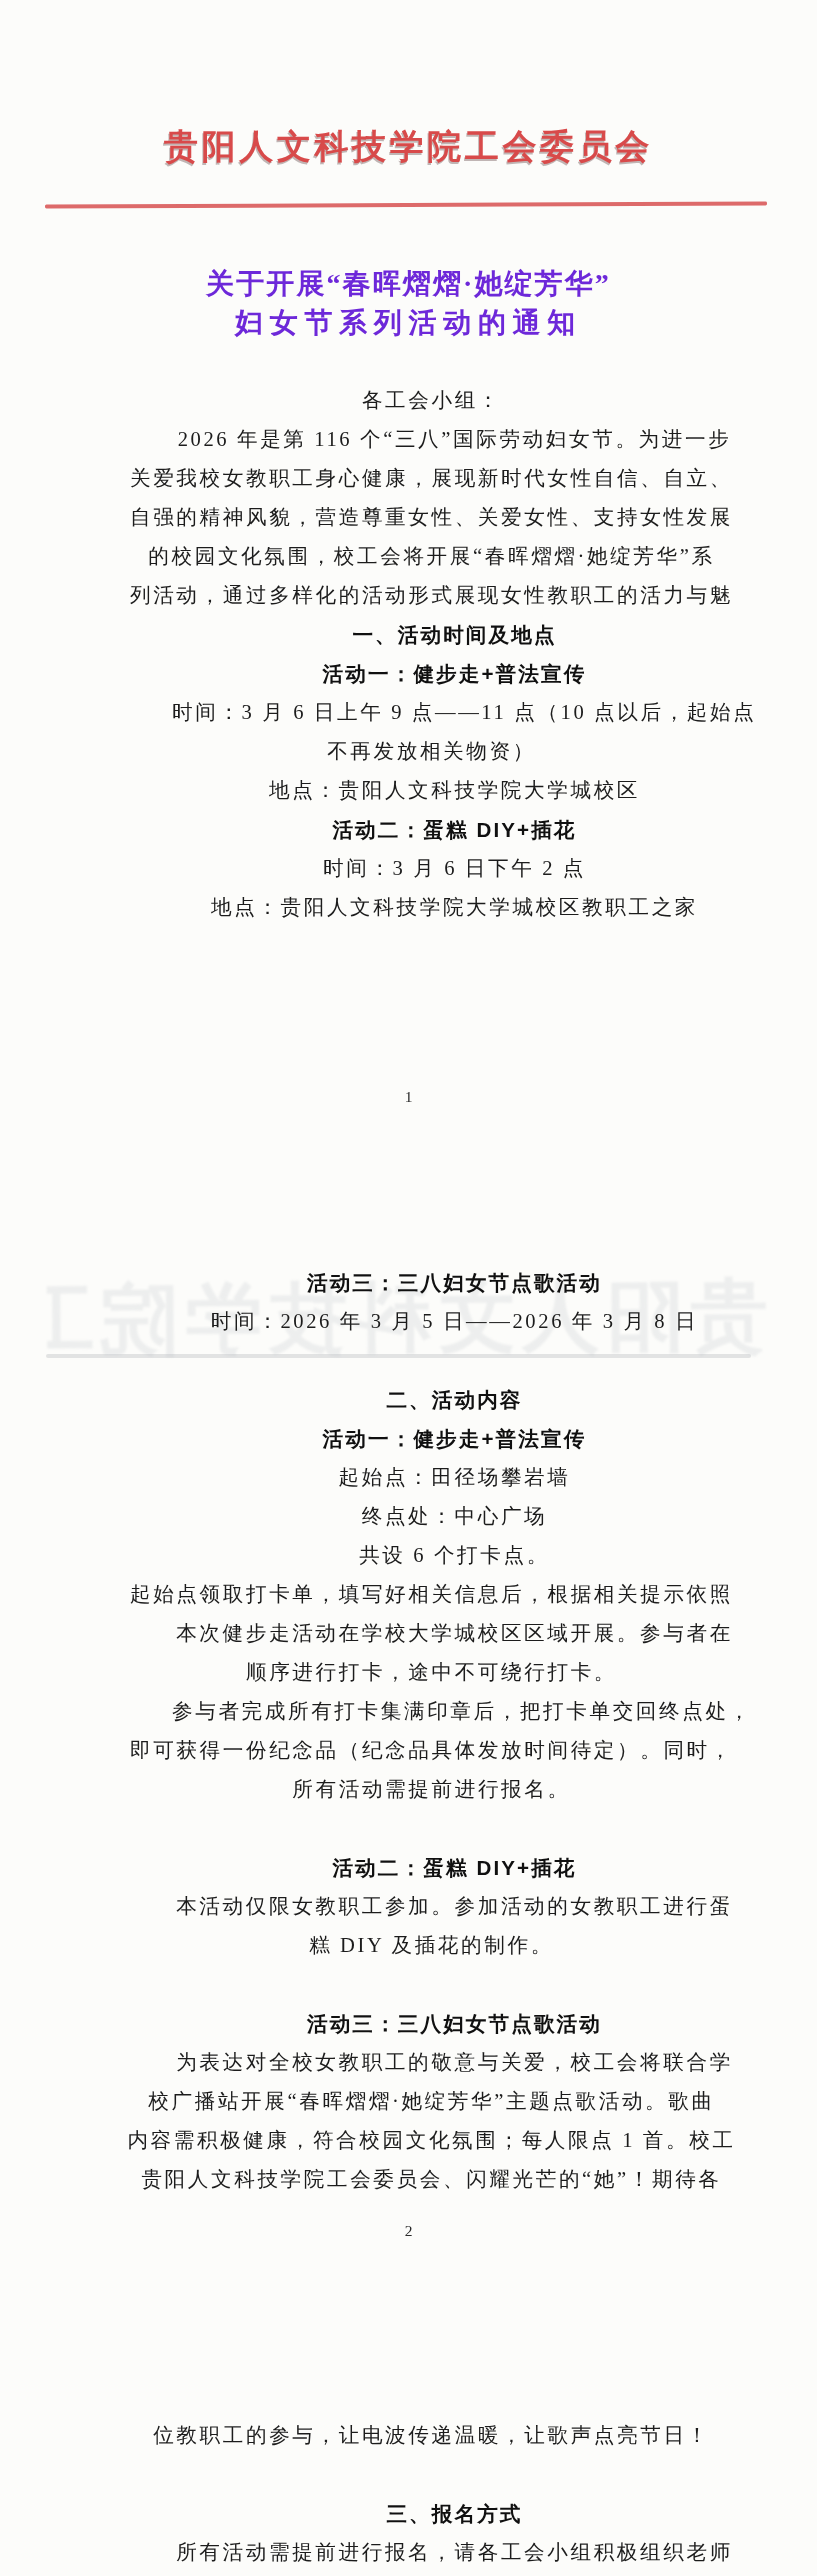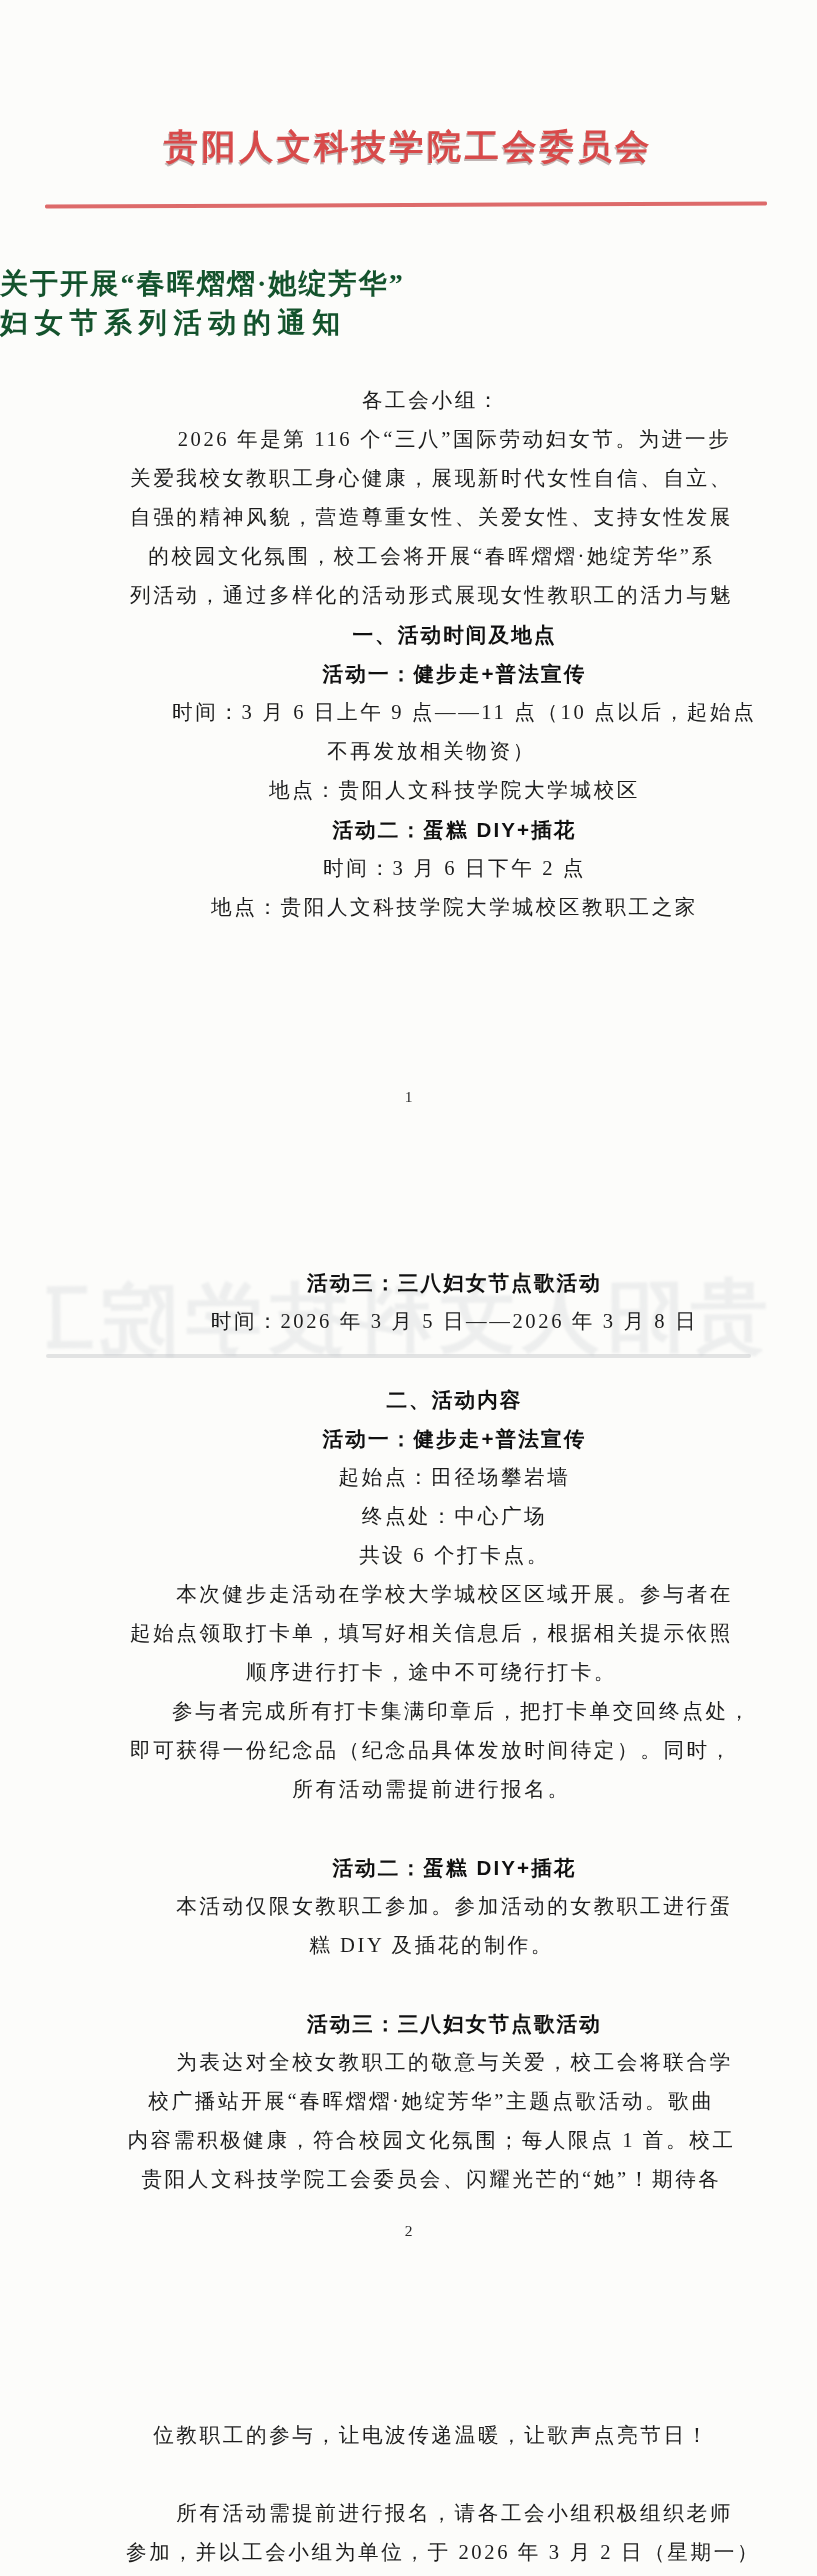--- a/index.html
+++ b/index.html
@@ -20,22 +20,22 @@
     letter-spacing:3.6px;
     font-family:"Liberation Serif","DejaVu Serif",serif;
     text-shadow:-1px 1.5px 0.5px rgba(120,95,95,.45);
     white-space:nowrap;
   }
   .red-rule{
     position:absolute;top:203px;left:45px;width:722px;height:4.1px;
     transform:rotate(-0.25deg);
     border-radius:1.5px;
   }
-  .doc-title{position:absolute;left:0;width:100%;
-    font-weight:700;color:#14532d;font-size:28px;line-height:41px;white-space:nowrap;}
+  .doc-title{position:absolute;left:0;width:100%;text-align:center;
+    font-weight:700;color:#6d28d9;font-size:28px;line-height:41px;white-space:nowrap;}
   .doc-title.l1{top:263px;letter-spacing:2.1px;}
   .doc-title.l2{top:302px;letter-spacing:6.7px;}
 
   
   .textblock{position:absolute;left:126px;width:611px;text-align:center;}
   .line{
     height:39px;line-height:39px;
     font-size:20.6px;letter-spacing:2.6px;
     white-space:nowrap;
     color:#1c1c1c;
@@ -107,40 +107,41 @@
 
   <div class="textblock" id="block-p2">
       <div class="line bold indent">活动三：三八妇女节点歌活动</div>
       <div class="line indent">时间：2026 年 3 月 5 日——2026 年 3 月 8 日</div>
       <div class="line">&nbsp;</div>
       <div class="line bold indent">二、活动内容</div>
       <div class="line bold indent">活动一：健步走+普法宣传</div>
       <div class="line indent">起始点：田径场攀岩墙</div>
       <div class="line indent">终点处：中心广场</div>
       <div class="line indent">共设 6 个打卡点。</div>
+      <div class="line">起始点领取打卡单，填写好相关信息后，根据相关提示依照</div>
       <div class="line indent">本次健步走活动在学校大学城校区区域开展。参与者在</div>
-      <div class="line">起始点领取打卡单，填写好相关信息后，根据相关提示依照</div>
       <div class="line">顺序进行打卡，途中不可绕行打卡。</div>
       <div class="line indent">参与者完成所有打卡集满印章后，把打卡单交回终点处，</div>
       <div class="line">即可获得一份纪念品（纪念品具体发放时间待定）。同时，</div>
       <div class="line">所有活动需提前进行报名。</div>
       <div class="line">&nbsp;</div>
       <div class="line bold indent">活动二：蛋糕 DIY+插花</div>
       <div class="line indent">本活动仅限女教职工参加。参加活动的女教职工进行蛋</div>
       <div class="line">糕 DIY 及插花的制作。</div>
       <div class="line">&nbsp;</div>
       <div class="line bold indent">活动三：三八妇女节点歌活动</div>
       <div class="line indent">为表达对全校女教职工的敬意与关爱，校工会将联合学</div>
       <div class="line">校广播站开展“春晖熠熠·她绽芳华”主题点歌活动。歌曲</div>
       <div class="line">内容需积极健康，符合校园文化氛围；每人限点 1 首。校工</div>
       <div class="line">贵阳人文科技学院工会委员会、闪耀光芒的“她”！期待各</div>
     </div>
   <div class="pagenum" id="pagenum-2">2</div>
 
   <div class="textblock" id="block-p3">
       <div class="line">位教职工的参与，让电波传递温暖，让歌声点亮节日！</div>
       <div class="line">&nbsp;</div>
+      <div class="line bold indent">三、报名方式</div>
       <div class="line indent">所有活动需提前进行报名，请各工会小组积极组织老师</div>
       <div class="line">参加，并以工会小组为单位，于 2026 年 3 月 2 日（星期一）</div>
     </div>
 
 </div>
 
 
 </body></html>

